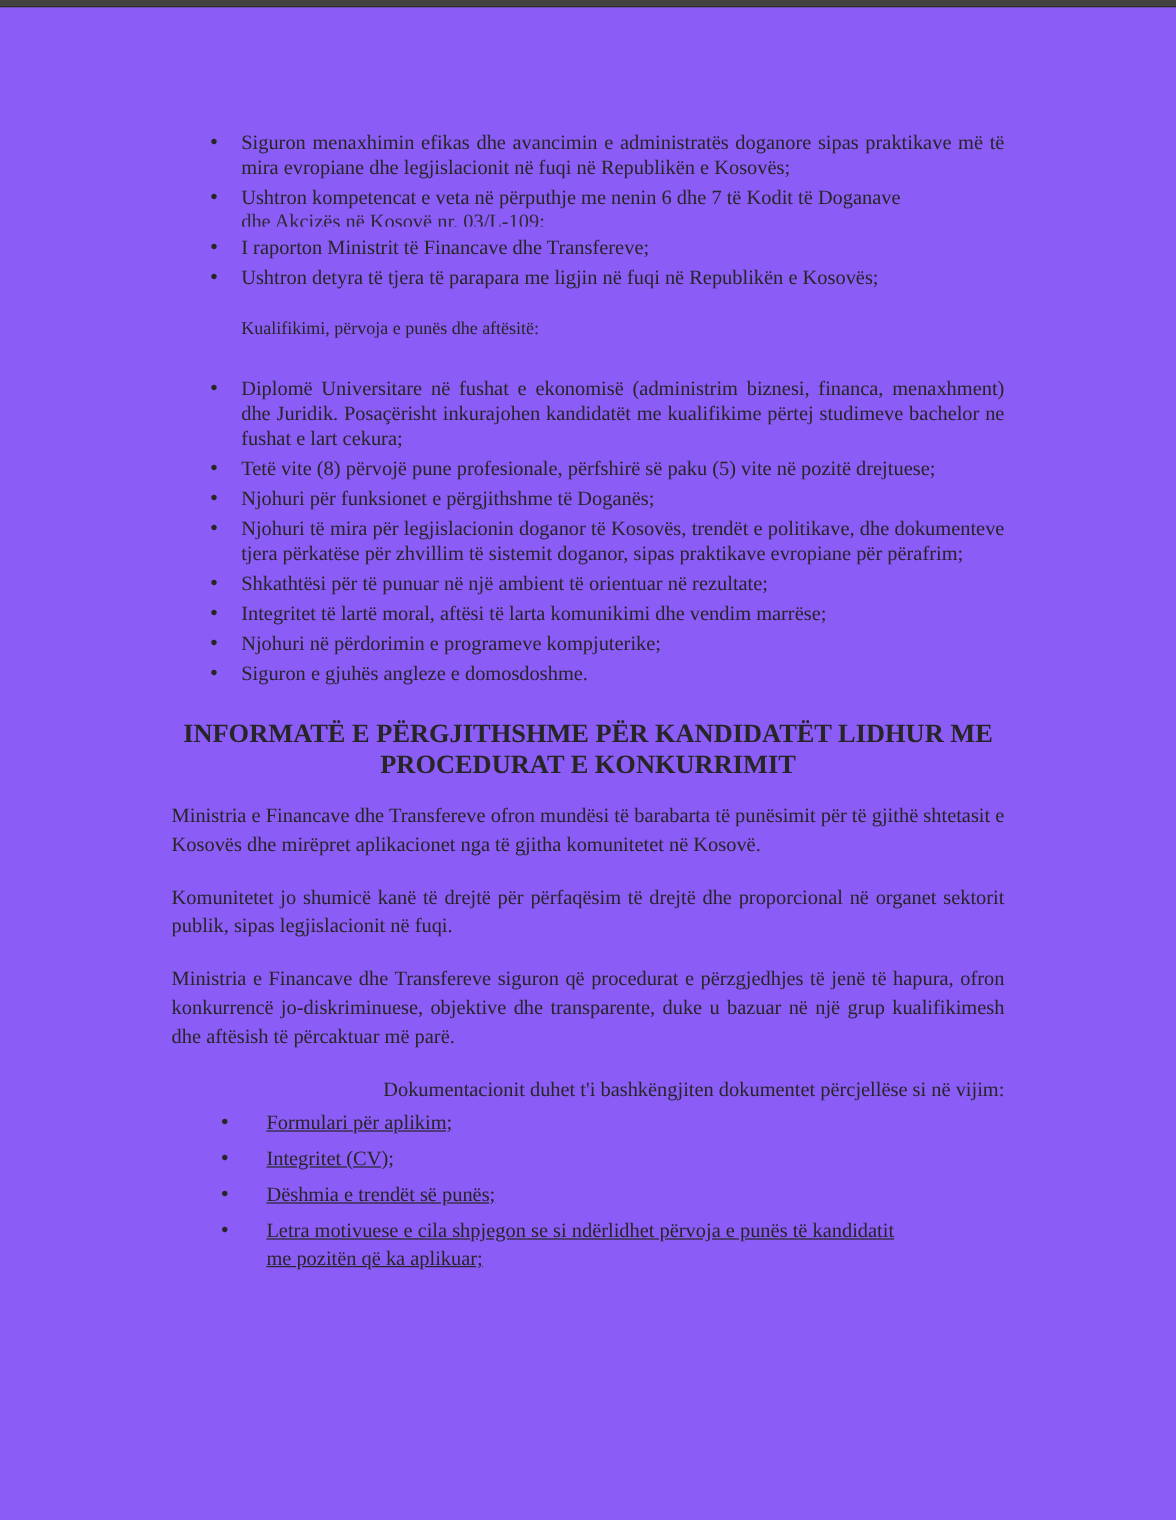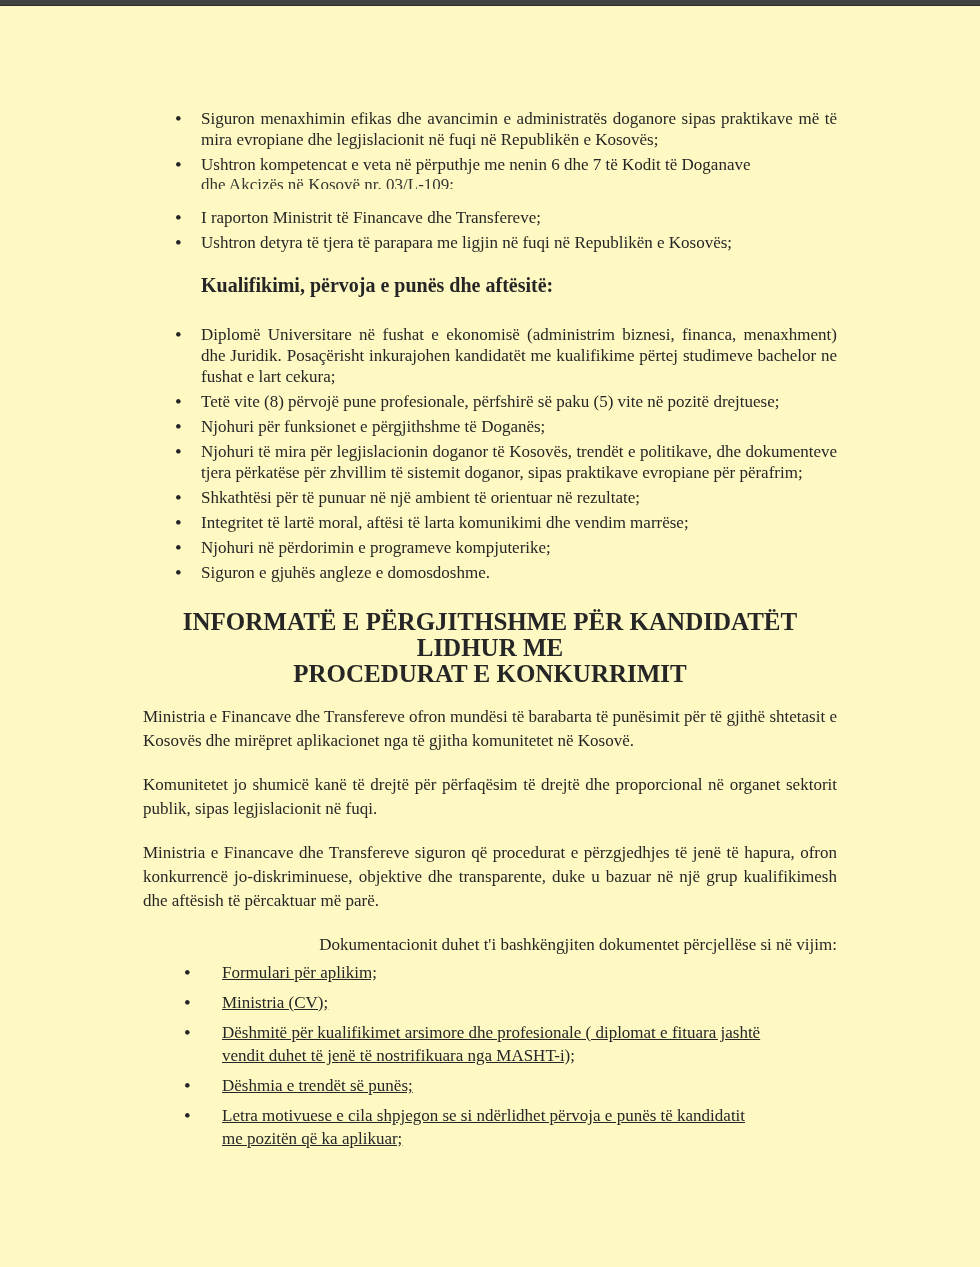--- a/index.html
+++ b/index.html
@@ -7,21 +7,21 @@
     margin: 0;
     padding: 0;
     background: #ffffff;
     font-family: "Liberation Serif", serif;
     color: #262626;
   }
   .viewport {
     width: 980px;
     height: 1267px;
     margin: 0 auto;
-    background: #fef9c3;
+    background: #8b5cf6;
     overflow: hidden;
     position: relative;
   }
   .topbar {
     height: 6px;
     width: 100%;
     background: #424242;
     border-bottom: 1px solid #2e2e2e;
   }
   .page {
@@ -49,35 +49,35 @@
     font-size: 19px;
   }
   .list li.just { text-align: justify; }
   
   .clipped {
     height: 14px;
     overflow: hidden;
     line-height: 20px;
     filter: blur(0.4px);
     opacity: 0.92;
-    margin-bottom: 18px;
+    margin-bottom: 7px;
   }
   
   .docs { padding-left: 79px; text-decoration: underline; }
   .docs li { max-width: 545px; margin-bottom: 7px; line-height: 23px; }
   .docs li::before { left: -38px; }
   
   .h-qual {
-    font-weight: bold;
-    font-size: 20px;
+    font-weight: normal;
+    font-size: 15px;
     margin: 22px 0 28px 58px;
   }
   .h-info {
     font-weight: bold;
-    font-size: 25px;
+    font-size: 22px;
     line-height: 26px;
     text-align: center;
     margin: 26px 0 18px 0;
   }
   
   .page p {
     margin: 18px 0 20px 0;
     line-height: 24px;
     text-align: justify;
   }
@@ -123,20 +123,19 @@
     <p>Ministria e Financave dhe Transfereve ofron mundësi të barabarta të punësimit për të gjithë shtetasit e Kosovës dhe mirëpret aplikacionet nga të gjitha komunitetet në Kosovë.</p>
 
     <p>Komunitetet jo shumicë kanë të drejtë për përfaqësim të drejtë dhe proporcional  në organet sektorit publik,  sipas legjislacionit në fuqi.</p>
 
     <p>Ministria e Financave dhe Transfereve siguron që procedurat e përzgjedhjes të jenë të hapura, ofron konkurrencë jo-diskriminuese, objektive dhe transparente, duke u bazuar në një grup kualifikimesh dhe aftësish të përcaktuar më parë.</p>
 
     <p class="intro">Dokumentacionit duhet t'i bashkëngjiten dokumentet përcjellëse si në vijim:</p>
 
     <ul class="list docs">
         <li>Formulari për aplikim;</li>
-        <li>Ministria (CV);</li>
-        <li>Dëshmitë për kualifikimet arsimore dhe profesionale ( diplomat e fituara jashtë vendit duhet të jenë të nostrifikuara nga MASHT-i);</li>
+        <li>Integritet (CV);</li>
         <li>Dëshmia e trendët së punës;</li>
         <li>Letra motivuese e cila shpjegon se si ndërlidhet përvoja e punës të kandidatit me pozitën që ka aplikuar;</li>
       </ul>
 
   </div>
 </div>
 
 </body></html>

